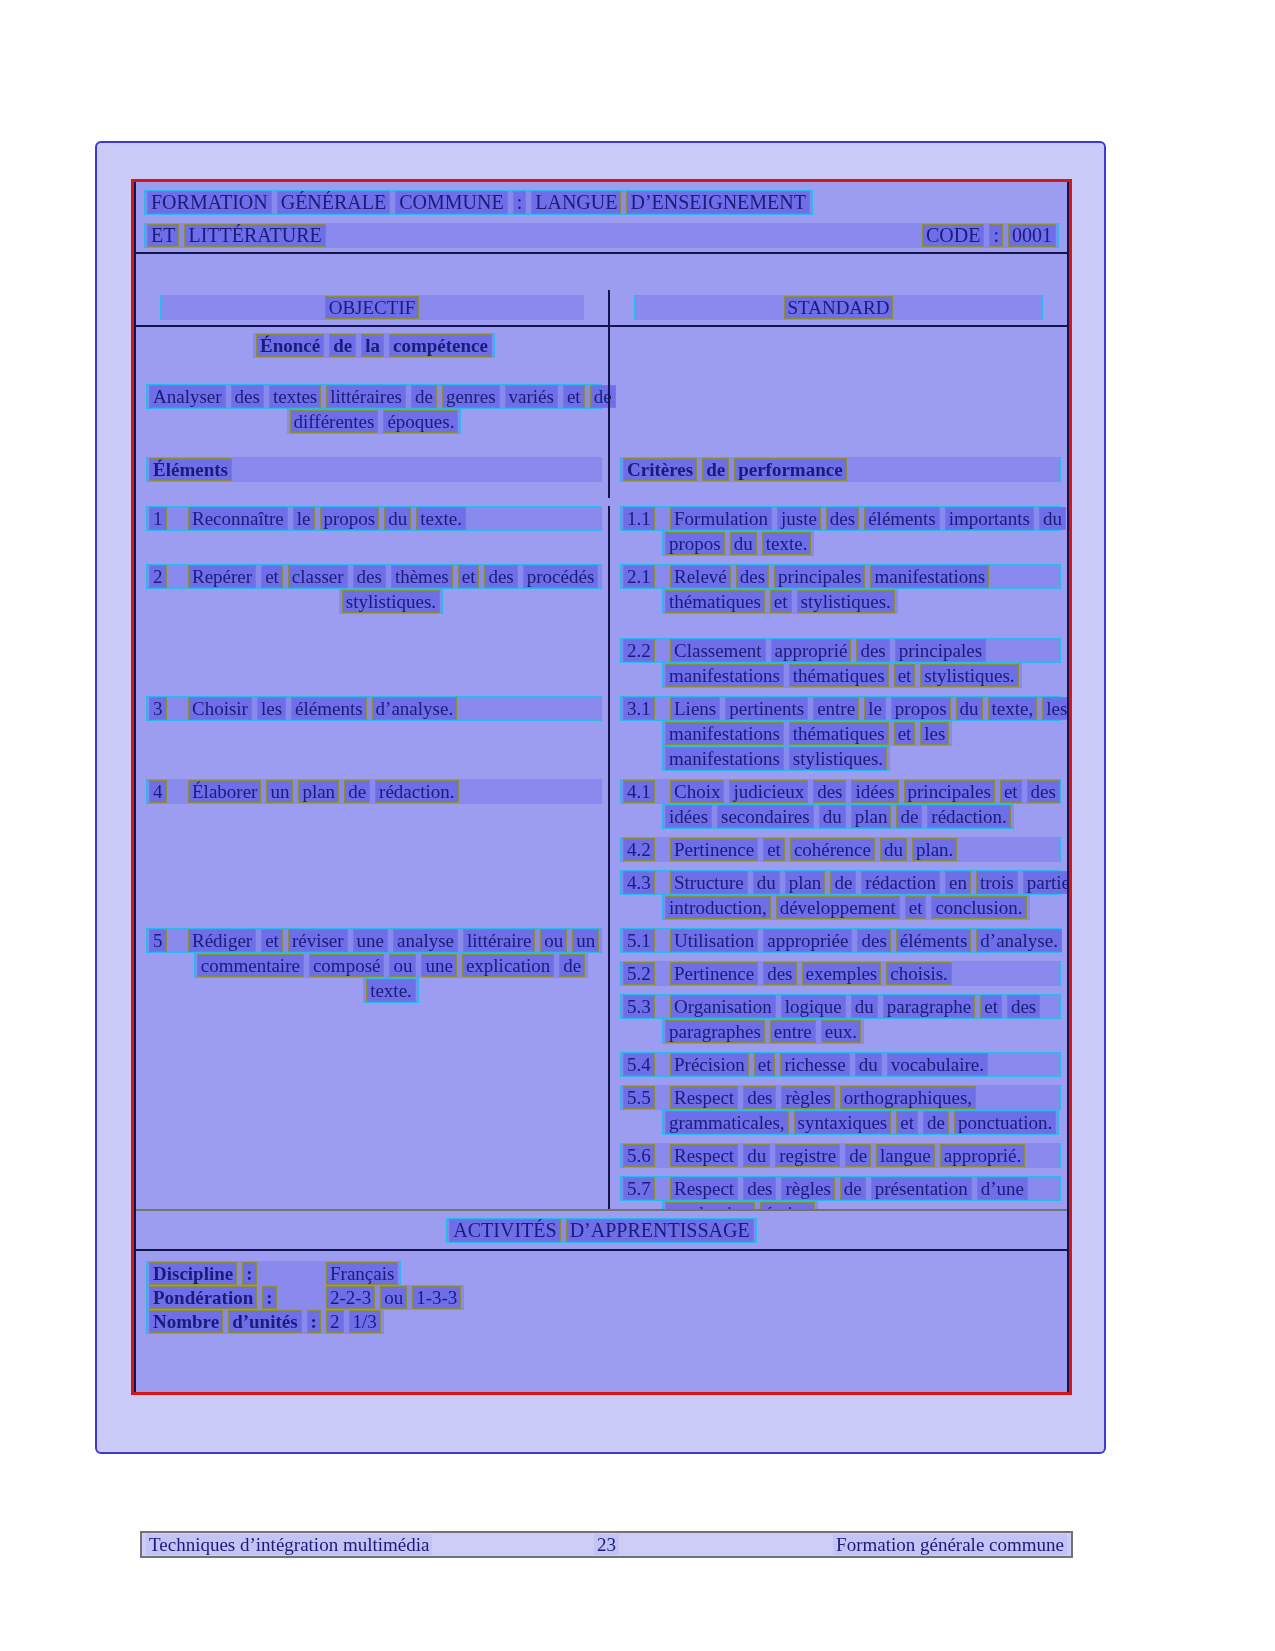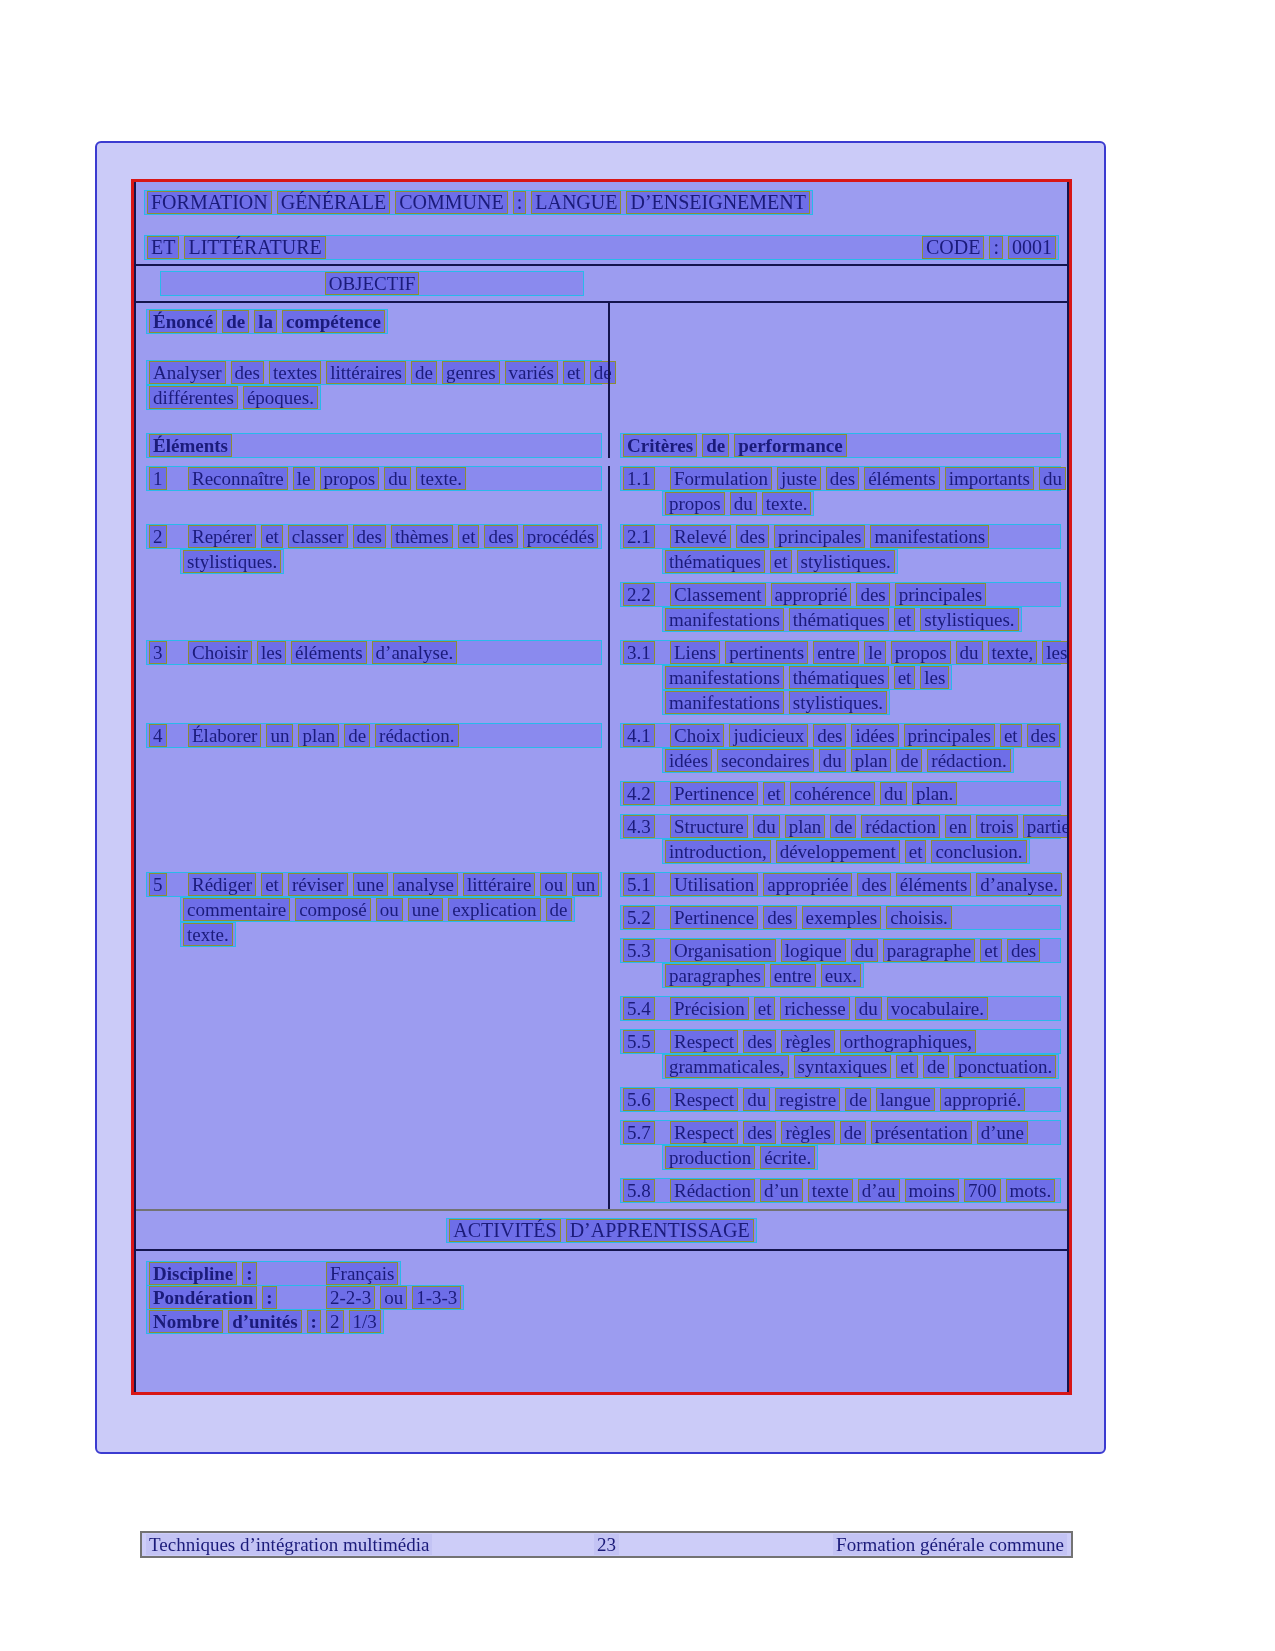--- a/index.html
+++ b/index.html
@@ -32,30 +32,30 @@
   .line.center { justify-content:center; }
   .line.spread { justify-content:space-between; }
   .words { display:inline-flex; gap:5px; align-items:center; flex-wrap:nowrap; }
   .w {
     background:#6e6ee8; border:1px solid #8d8d35; padding:0 3px;
     line-height:21px; white-space:pre; display:inline-block;
   }
   .b .w, .b { font-weight:bold; }
   
   .hdr { padding:8px 8px 4px 8px; border-bottom:2px solid #14144d; font-size:20px; }
-  .hdr .row1 { margin-bottom:20px; }
+  .hdr .row1 { margin-bottom:8px; }
   
   .trow { display:grid; grid-template-columns:472px 1fr; border-bottom:2px solid #14144d; }
-  .trow .cell { padding:5px 24px; box-sizing:border-box; }
+  .trow .cell { padding:5px 24px; box-sizing:border-box;margin-top:36px; }
   .trow .cell.rc { border-left:2px solid #14144d; }
   
   .content { flex:1; display:flex; flex-direction:column; overflow:hidden; }
   .band { display:grid; grid-template-columns:472px 1fr; }
   .band.grow { flex:1; }
-  .band .lc { padding:0 6px 0 10px; box-sizing:border-box; min-width:0; }
+  .band .lc { padding:0 6px 16px 10px; box-sizing:border-box; min-width:0;text-align:center; }
   .band .rc { border-left:2px solid #14144d; padding:0 6px 0 10px; box-sizing:border-box; min-width:0; }
   .enonce-title { margin-top:6px; margin-bottom:26px; }
   .banda { min-height:130px; }
   .bandb { margin-bottom:8px; }
   .bandb .line { width:100%; }
   .item { margin-bottom:8px; }
   .numcol { width:34px; flex-shrink:0; display:inline-flex; }
   .rc .numcol { width:42px; }
   .cont { margin-left:34px; }
   .rc .cont { margin-left:42px; }
@@ -111,20 +111,25 @@
             </span>
         </div>
       </div>
 
       <div class="trow">
         <div class="cell lc">
           <div class="line center">
             <span class="w">OBJECTIF</span>
           </div>
         </div>
+        <div class="cell rc">
+          <div class="line center">
+            <span class="w">STANDARD</span>
+          </div>
+        </div>
       </div>
 
       <div class="content">
 
         <div class="band banda">
           <div class="lc">
             <div class="enonce-title">
               <div class="line fit b">
                 <span class="words">
                     <span class="w">Énoncé</span>

